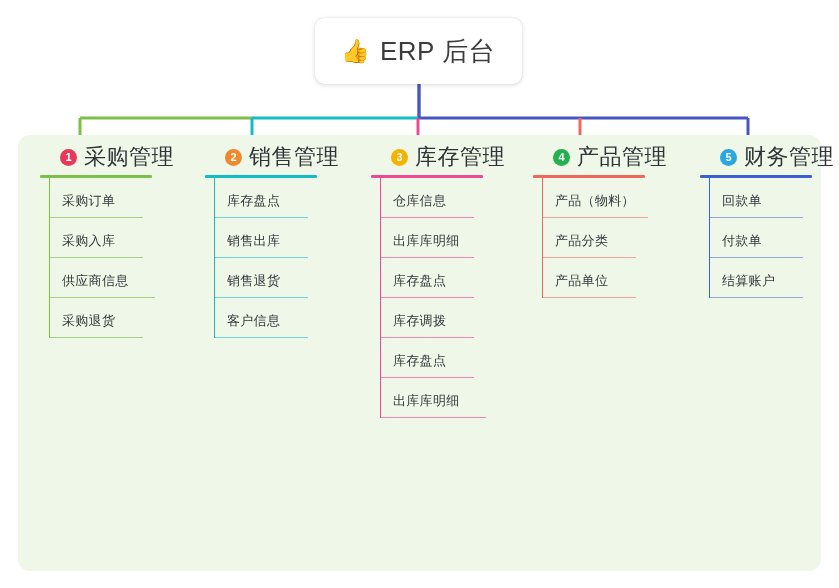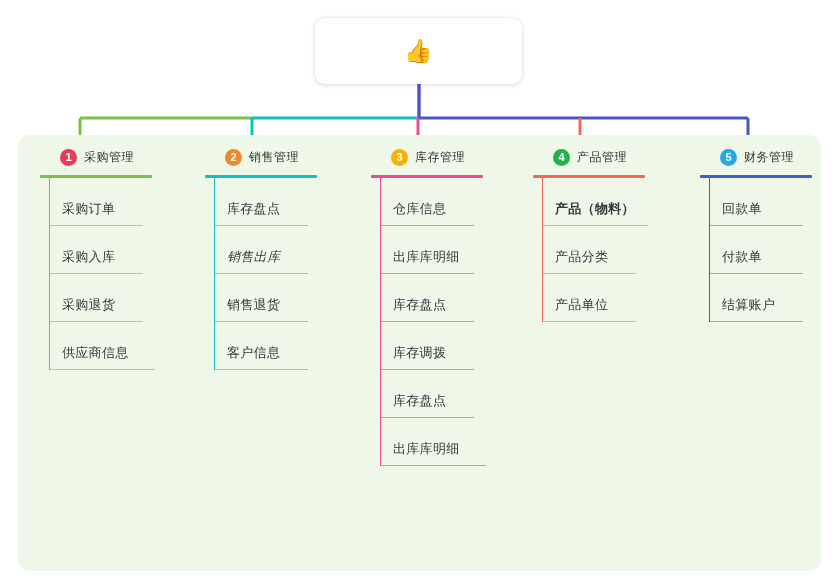--- a/index.html
+++ b/index.html
@@ -89,41 +89,41 @@
     height: 17px;
     border-radius: 50%;
     color: #ffffff;
     font-size: 11px;
     line-height: 17px;
     text-align: center;
     font-weight: bold;
     flex: 0 0 auto;
   }
   .col-title {
-    font-size: 12px;
+    font-size: 22px;
     color: #2f3437;
     white-space: nowrap;
     letter-spacing: 0.5px;
   }
   .head-rule {
     height: 3px;
     margin-top: 7px;
     border-radius: 1px;
   }
 
   
   .items {
     margin-top: 0;
     margin-left: 9px;
     border-left-width: 1.6px;
     border-left-style: solid;
     box-sizing: border-box;
   }
   .item {
-    height: 48px;
+    height: 40px;
     position: relative;
     box-sizing: border-box;
     border-bottom-width: 1.6px;
     border-bottom-style: solid;
     width: 93px;
   }
   .item-label {
     position: absolute;
     left: 12px;
     bottom: 7px;
@@ -149,56 +149,57 @@
       <line x1="418" y1="118" x2="418" y2="138" stroke="#ec4a95" stroke-width="3" stroke-linecap="butt"></line>
       <line x1="580" y1="118" x2="580" y2="138" stroke="#f0685a" stroke-width="3" stroke-linecap="butt"></line>
       <line x1="748" y1="118" x2="748" y2="138" stroke="#4a55c4" stroke-width="3" stroke-linecap="butt"></line>
     </svg>
 
   <div class="panel"></div>
 
   <div class="root-card">
     <div class="root-label">
       <span class="root-emoji">👍</span>
+      <span>ERP 后台</span>
     </div>
   </div>
 
   <div id="columns-host">
       <div class="col" style="left: 40px;">
         <div class="col-head">
           <span class="badge" style="background: rgb(232, 57, 91);">1</span>
           <span class="col-title">采购管理</span>
         </div>
         <div class="head-rule" style="background: rgb(124, 192, 75); width: 112px;"></div>
         <div class="items" style="border-left-color: rgb(124, 192, 75);">
           <div class="item" style="border-bottom-color: rgb(168, 209, 131);">
             <span class="item-label">采购订单</span>
           </div>
           <div class="item" style="border-bottom-color: rgb(168, 209, 131);">
             <span class="item-label">采购入库</span>
           </div>
+          <div class="item wide" style="border-bottom-color: rgb(168, 209, 131);">
+            <span class="item-label">供应商信息</span>
+          </div>
           <div class="item" style="border-bottom-color: rgb(168, 209, 131);">
             <span class="item-label">采购退货</span>
           </div>
-          <div class="item wide" style="border-bottom-color: rgb(168, 209, 131);">
-            <span class="item-label">供应商信息</span>
-          </div>
         </div>
       </div>
       <div class="col" style="left: 205px;">
         <div class="col-head">
           <span class="badge" style="background: rgb(240, 137, 45);">2</span>
           <span class="col-title">销售管理</span>
         </div>
         <div class="head-rule" style="background: rgb(20, 188, 196); width: 112px;"></div>
         <div class="items" style="border-left-color: rgb(20, 188, 196);">
           <div class="item" style="border-bottom-color: rgb(111, 212, 210);">
             <span class="item-label">库存盘点</span>
           </div>
-          <div class="item" style="border-bottom-color: rgb(111, 212, 210); font-style: italic;">
+          <div class="item" style="border-bottom-color: rgb(111, 212, 210);">
             <span class="item-label">销售出库</span>
           </div>
           <div class="item" style="border-bottom-color: rgb(111, 212, 210);">
             <span class="item-label">销售退货</span>
           </div>
           <div class="item" style="border-bottom-color: rgb(111, 212, 210);">
             <span class="item-label">客户信息</span>
           </div>
         </div>
       </div>
@@ -229,21 +230,21 @@
           </div>
         </div>
       </div>
       <div class="col" style="left: 533px;">
         <div class="col-head">
           <span class="badge" style="background: rgb(34, 177, 76);">4</span>
           <span class="col-title">产品管理</span>
         </div>
         <div class="head-rule" style="background: rgb(240, 104, 90); width: 112px;"></div>
         <div class="items" style="border-left-color: rgb(240, 104, 90);">
-          <div class="item wide" style="border-bottom-color: rgb(245, 165, 155); font-weight: bold;">
+          <div class="item wide" style="border-bottom-color: rgb(245, 165, 155);">
             <span class="item-label">产品（物料）</span>
           </div>
           <div class="item" style="border-bottom-color: rgb(245, 165, 155);">
             <span class="item-label">产品分类</span>
           </div>
           <div class="item" style="border-bottom-color: rgb(245, 165, 155);">
             <span class="item-label">产品单位</span>
           </div>
         </div>
       </div>

